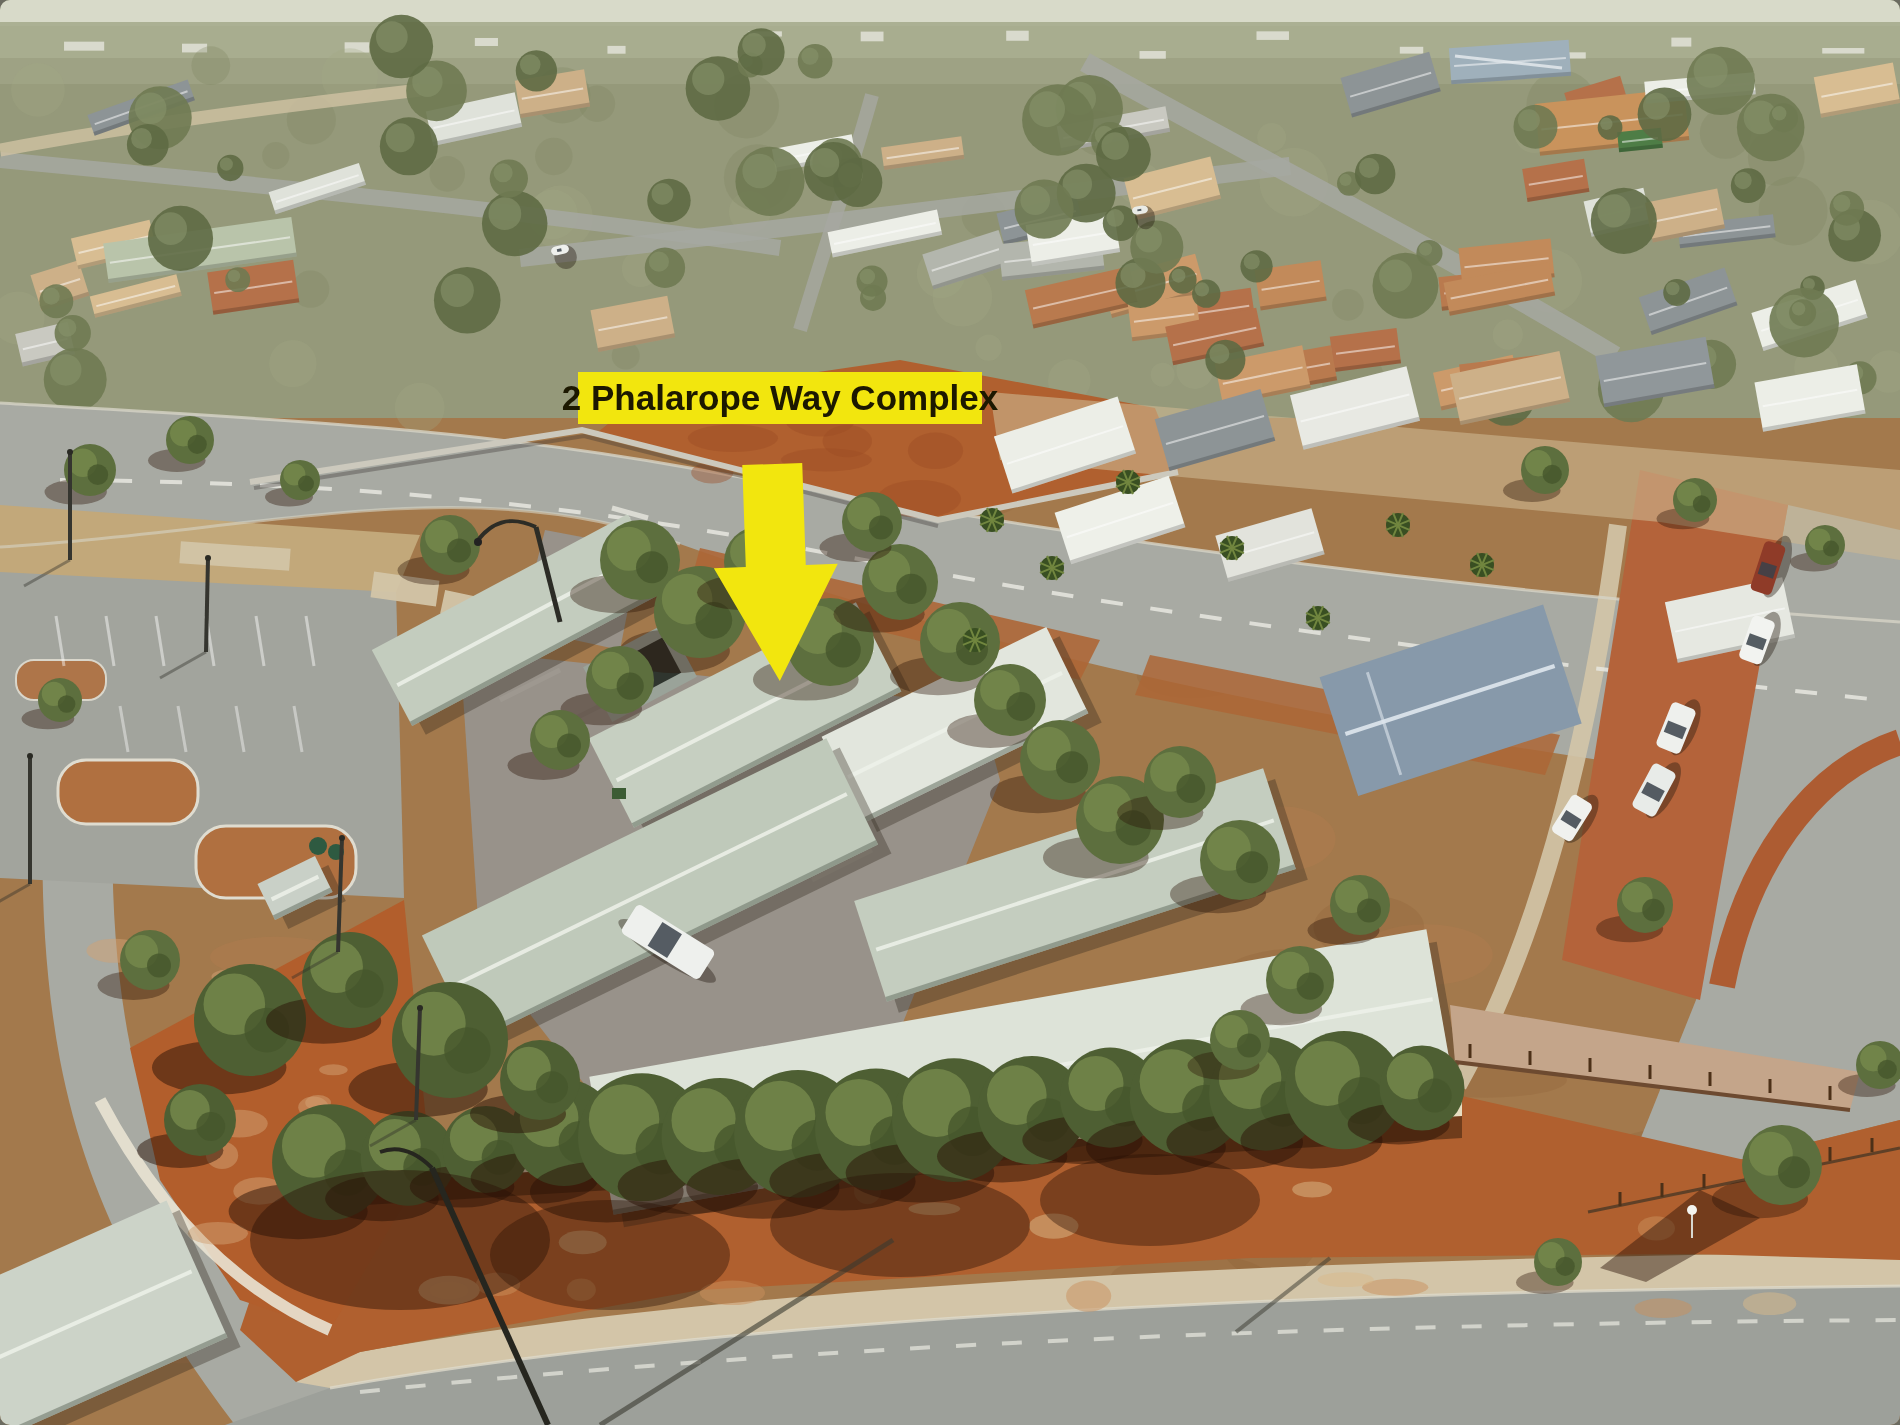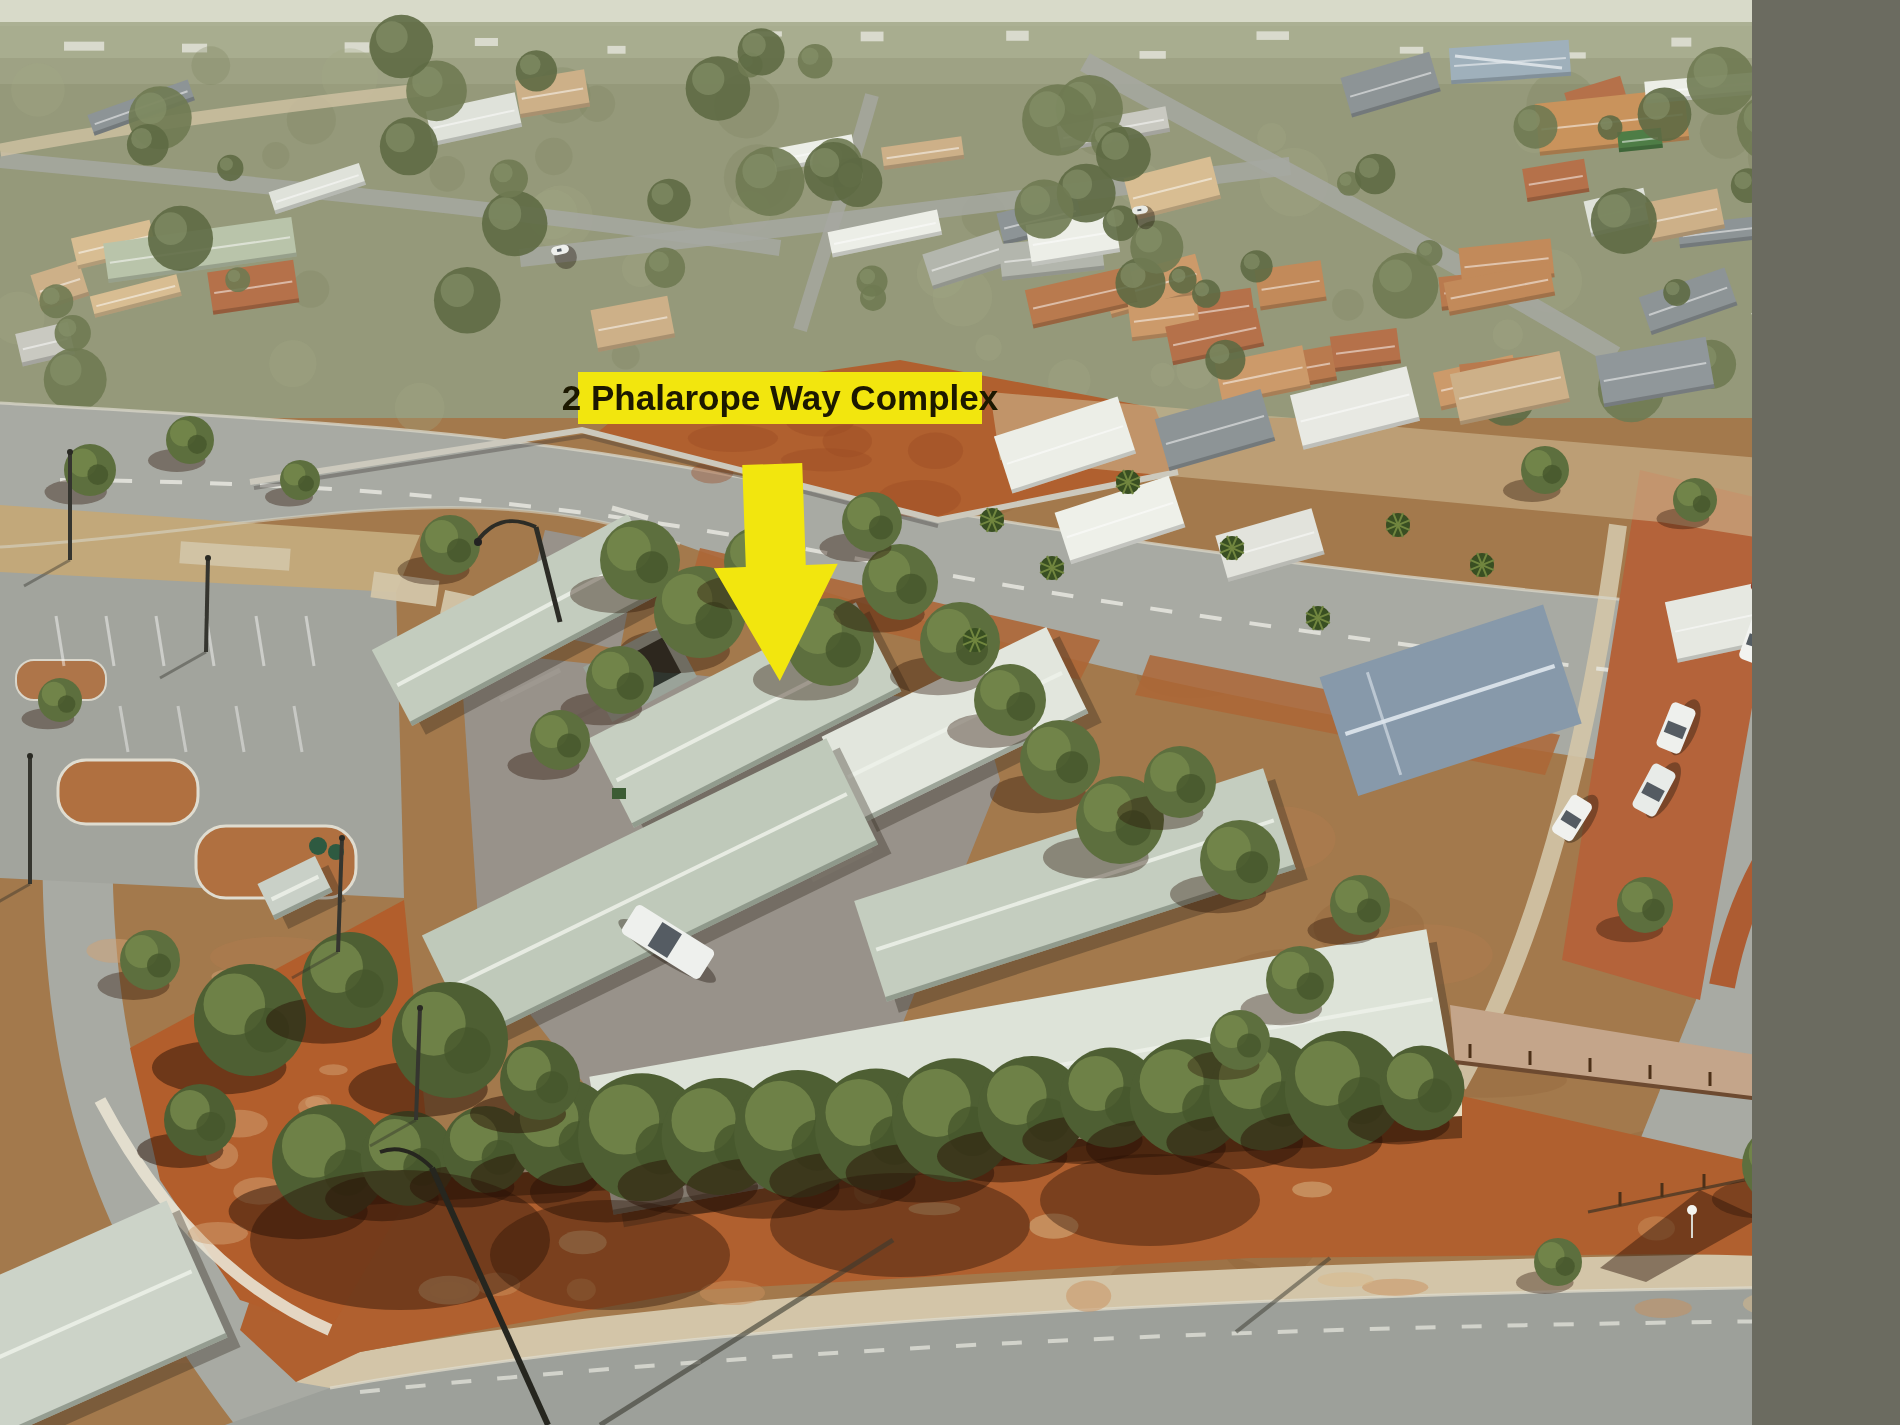--- a/index.html
+++ b/index.html
@@ -1,17 +1,17 @@
 <!DOCTYPE html>
 <html><head>
 <meta charset="utf-8">
 <style>
   html,body{margin:0;padding:0;background:#6b6b60;}
-  .stage{position:relative;width:1752px;height:1425px;overflow:hidden;
-         font-family:"Liberation Sans",sans-serif;}
+  .stage{position:relative;width:1900px;height:1425px;overflow:hidden;
+         font-family:"Liberation Sans",sans-serif;border-radius:10px;}
   svg{position:absolute;left:0;top:0;display:block;}
   text{font-family:"Liberation Sans",sans-serif;}
 </style>
 </head>
 <body>
 
 <div class="stage">
   <svg width="1900" height="1425" viewBox="0 0 1900 1425">
     <g id="L0">
         <rect x="0" y="0" width="1900" height="430" fill="#95997a"></rect>

